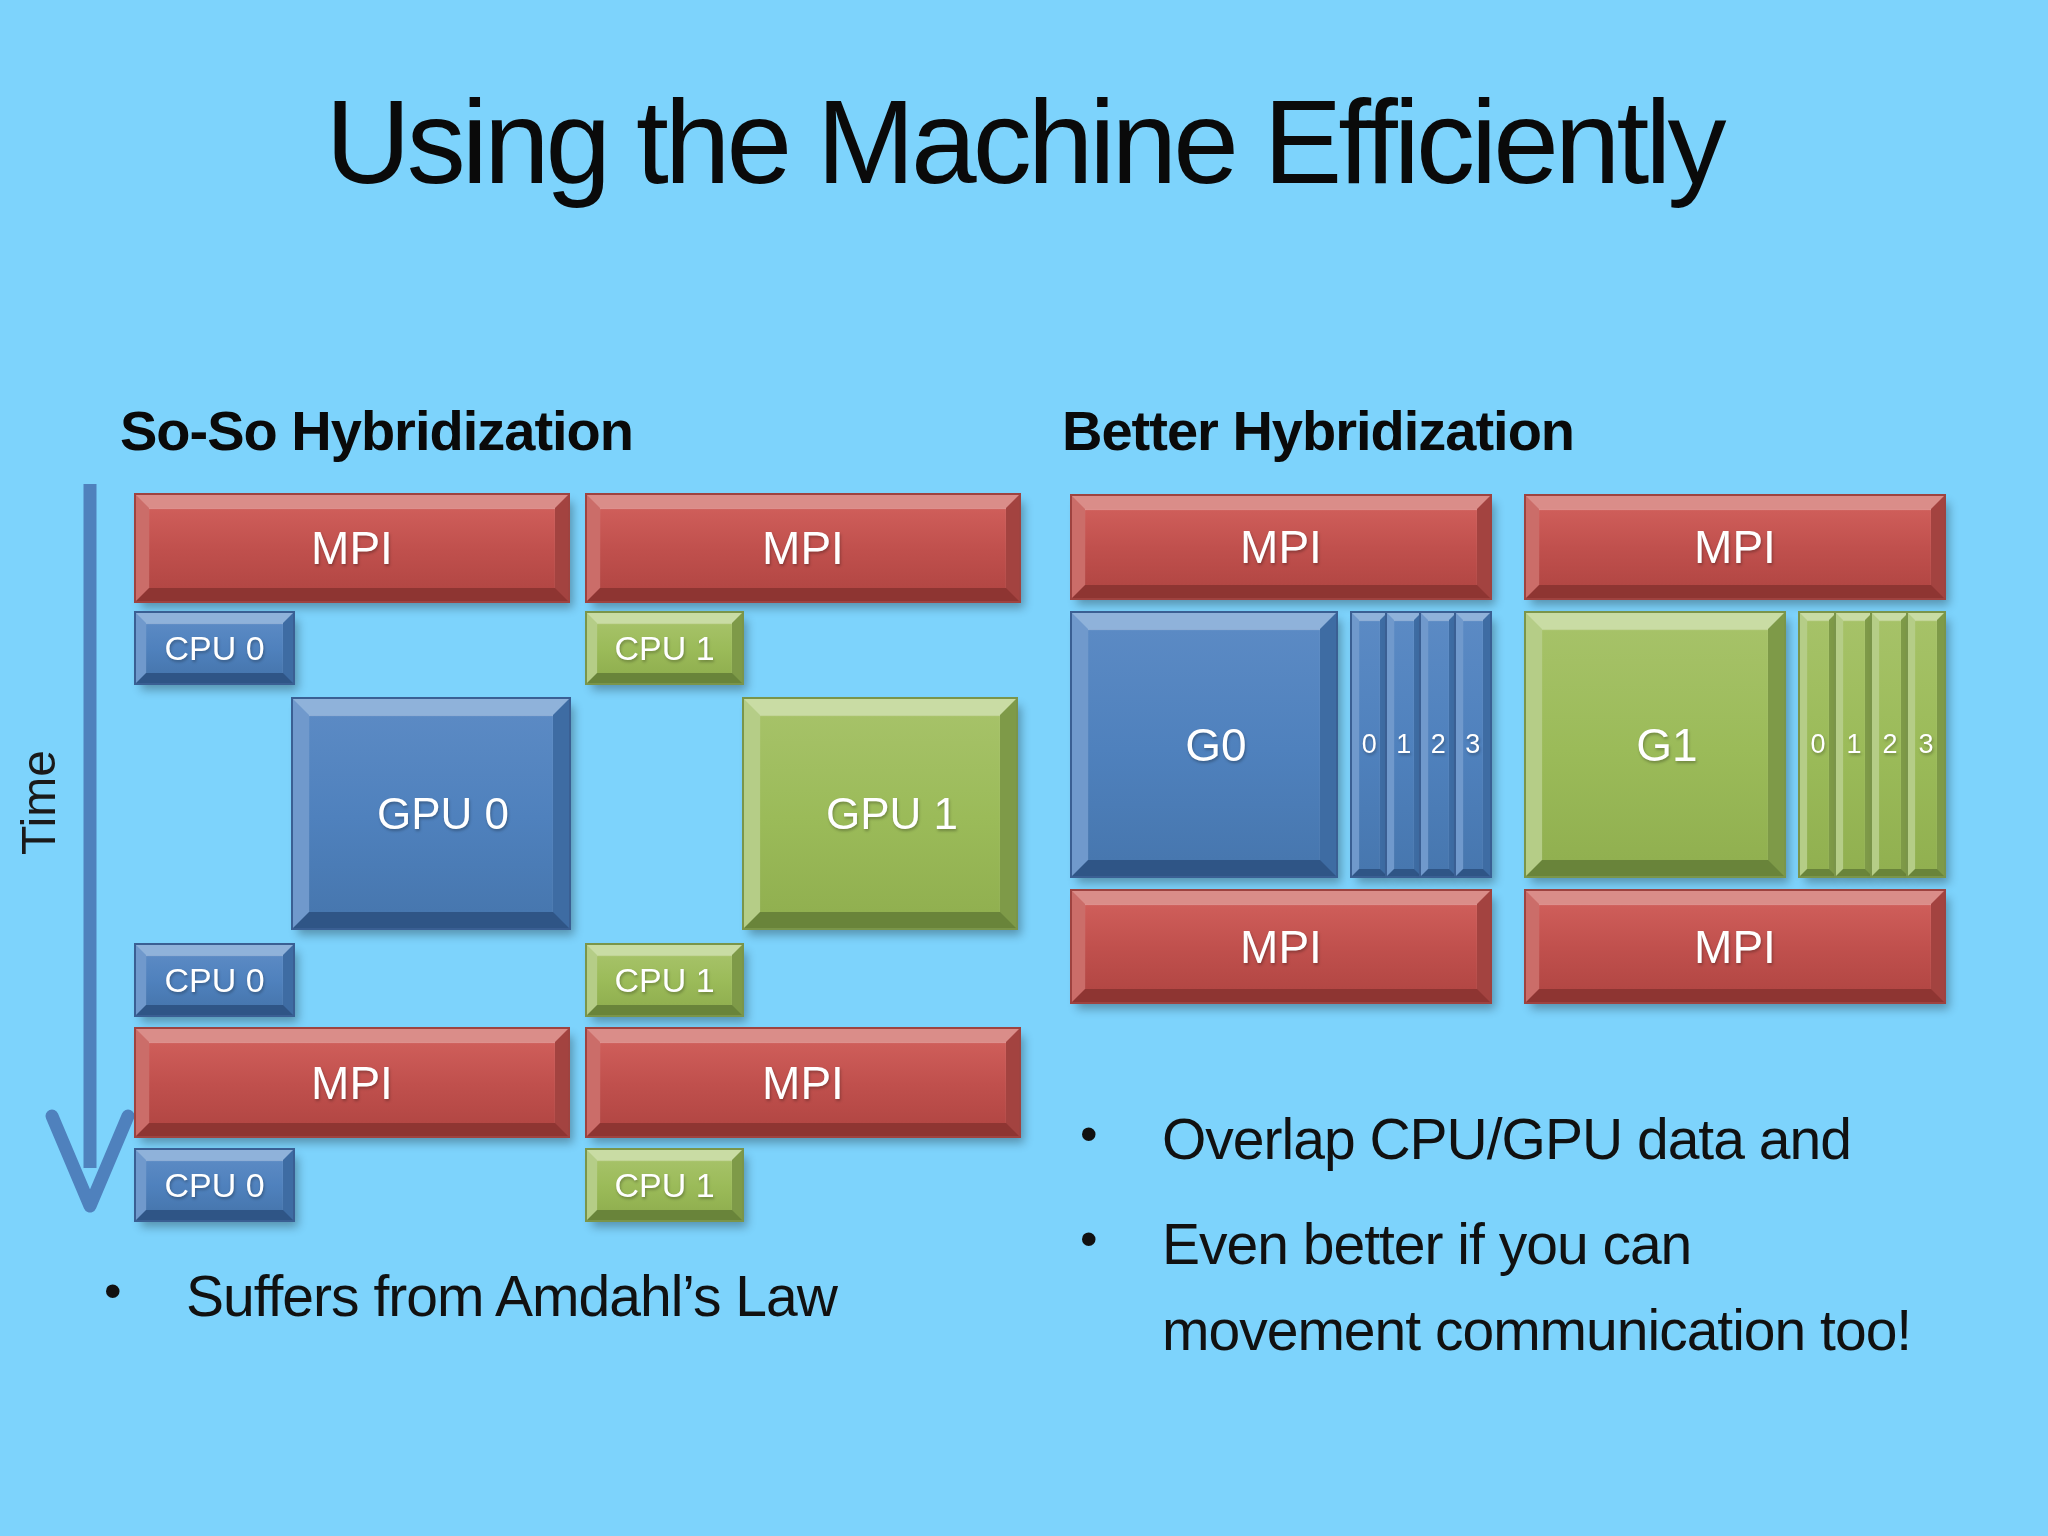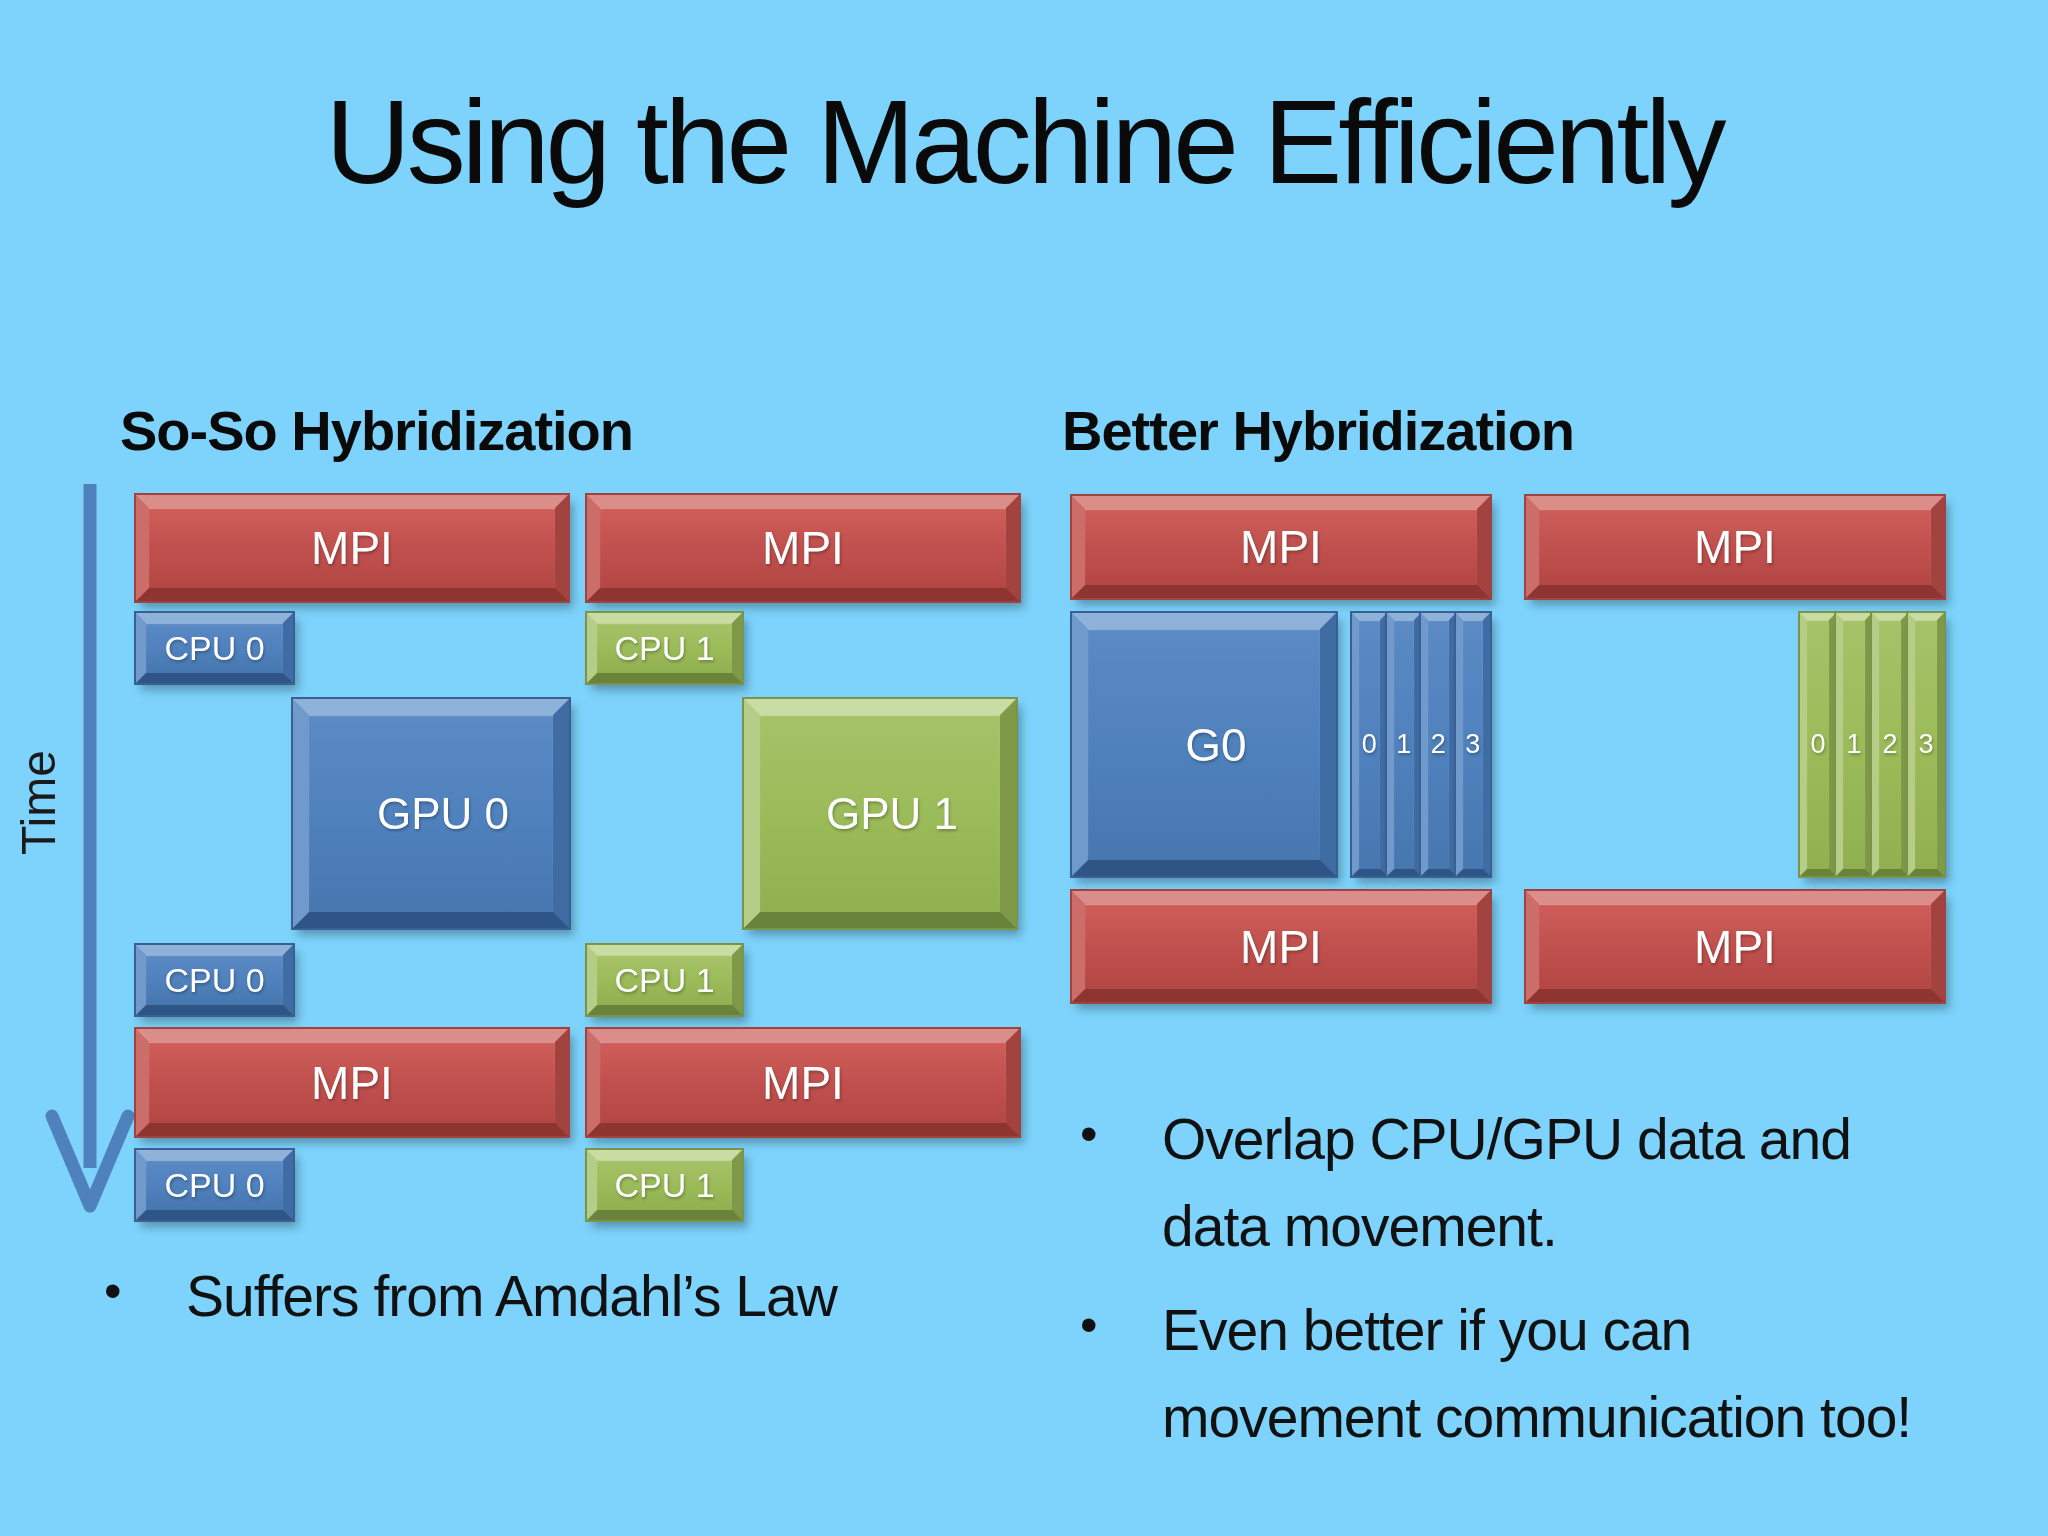--- a/index.html
+++ b/index.html
@@ -190,20 +190,23 @@
         <span>1</span>
       </div>
     <div class="block blue bevel-xs">
         <span>2</span>
       </div>
     <div class="block blue bevel-xs">
         <span>3</span>
       </div>
   </div>
 
+  <div class="block green bevel-lg fs-g" style="left:1526px;top:613px;width:258px;height:263px;">
+      <span>G1</span>
+    </div>
   <div class="stripes" style="left:1800px;top:613px;width:144px;height:263px;">
     <div class="block green bevel-xs">
         <span>0</span>
       </div>
     <div class="block green bevel-xs">
         <span>1</span>
       </div>
     <div class="block green bevel-xs">
         <span>2</span>
       </div>
@@ -215,21 +218,20 @@
   <div class="block red bevel-md fs-mpi" style="left:1072px;top:891px;width:418px;height:111px;">
       <span>MPI</span>
     </div>
   <div class="block red bevel-md fs-mpi" style="left:1526px;top:891px;width:418px;height:111px;">
       <span>MPI</span>
     </div>
 
   <div class="bullets bullets-right" style="left:1076px;top:1096px;width:920px;">
     <div class="bullet-item">
       <div class="bullet-line">Overlap CPU/GPU data and</div>
-      <div class="bullet-line">data movement.</div>
     </div>
     <div class="bullet-item">
       <div class="bullet-line">Even better if you can</div>
       <div class="bullet-line">movement communication too!</div>
     </div>
   </div>
 
 </div>
 
 </body></html>

